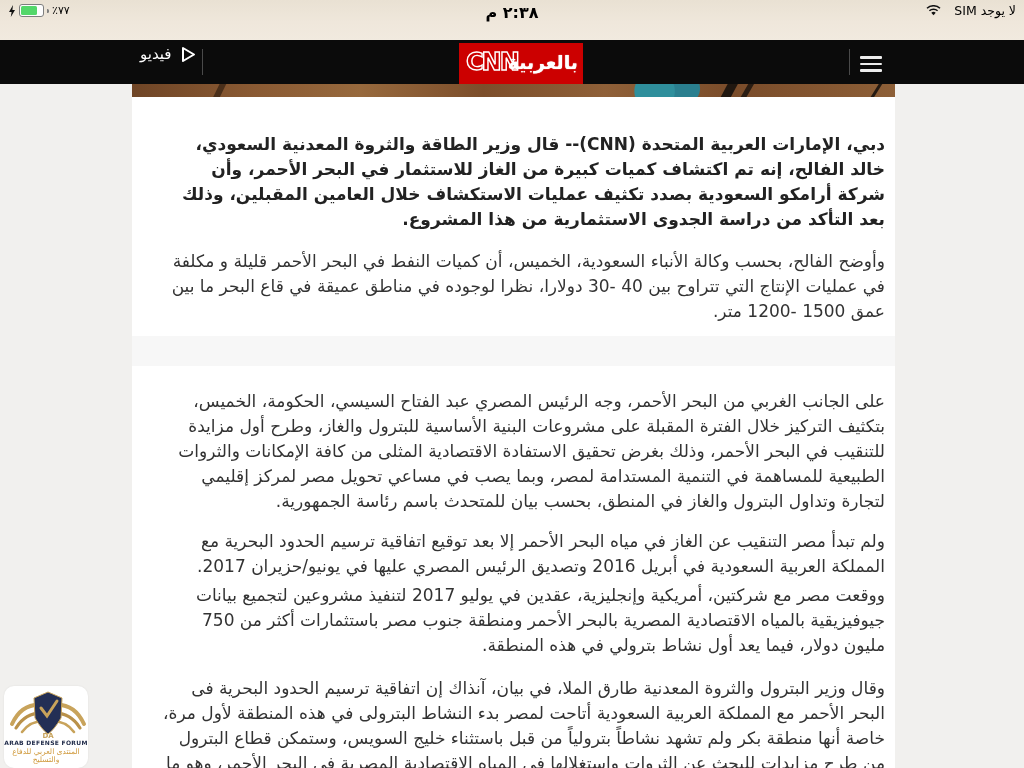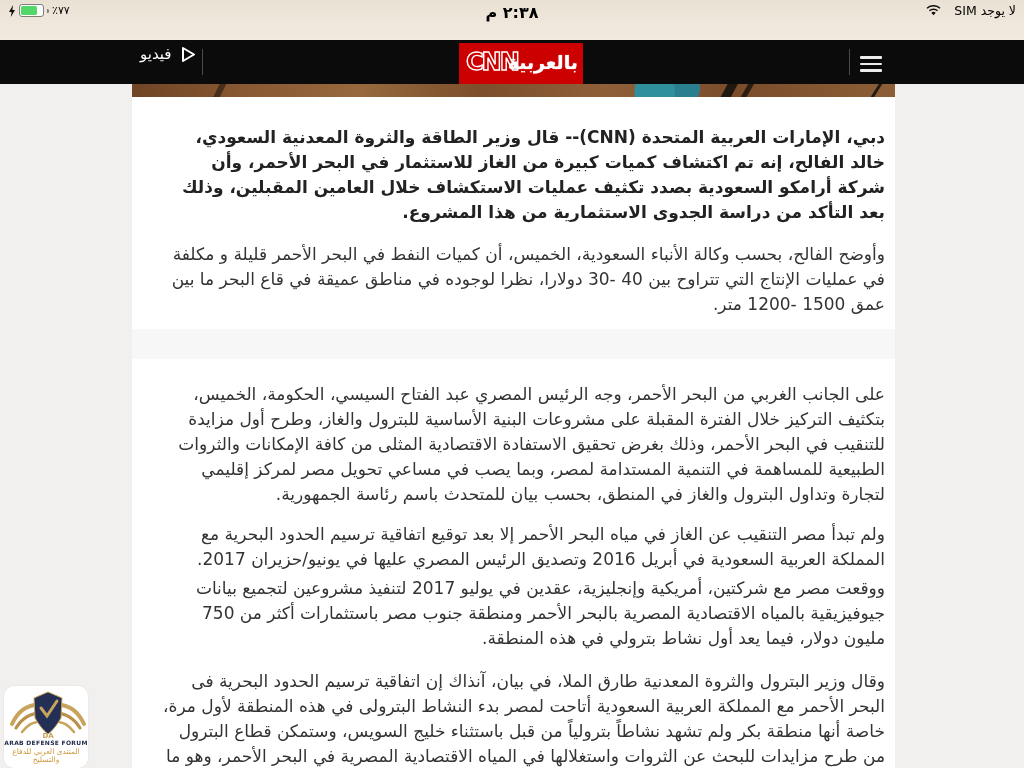--- a/index.html
+++ b/index.html
@@ -44,21 +44,21 @@
   .hero .machine{position:absolute;left:498px;top:0;width:82px;height:13px;
     background:radial-gradient(circle at 30% 55%, #2f8f9c 0 34%, rgba(0,0,0,0) 36%),
                radial-gradient(circle at 66% 35%, #2a7f8f 0 28%, rgba(0,0,0,0) 30%),
                radial-gradient(circle at 50% 85%, #b06a3a 0 22%, rgba(0,0,0,0) 24%);}
   .hero .pipe1{position:absolute;left:592px;top:-5px;width:9px;height:26px;background:#201710;transform:rotate(28deg);}
   .hero .pipe2{position:absolute;left:612px;top:-5px;width:5px;height:26px;background:#2a1d13;transform:rotate(30deg);}
   .hero .pipe3{position:absolute;left:742px;top:-5px;width:3px;height:26px;background:#241a12;transform:rotate(32deg);}
   .hero .pipe4{position:absolute;left:84px;top:-5px;width:6px;height:26px;background:#4a2f1a;transform:rotate(26deg);}
 
   .column p{margin:0;padding:0 10px 0 26px;font-size:17px;line-height:25px;color:#333;text-align:right;}
-  p.lead{font-weight:bold;color:#222;margin-top:28px;}
+  p.lead{font-weight:bold;color:#222;margin-top:35px;}
   p.p2{margin-top:17px;}
   .ad-band{height:30px;background:#f7f7f7;margin-top:12px;}
   p.p3{margin-top:23px;}
   p.p4{margin-top:15px;}
   p.p5{margin-top:4px;}
   p.p6{margin-top:18px;}
 
   
   .watermark{position:absolute;left:4px;top:686px;width:84px;height:82px;background:#fff;
     border-radius:10px;text-align:center;overflow:hidden;box-shadow:0 0 2px rgba(0,0,0,0.08);}

